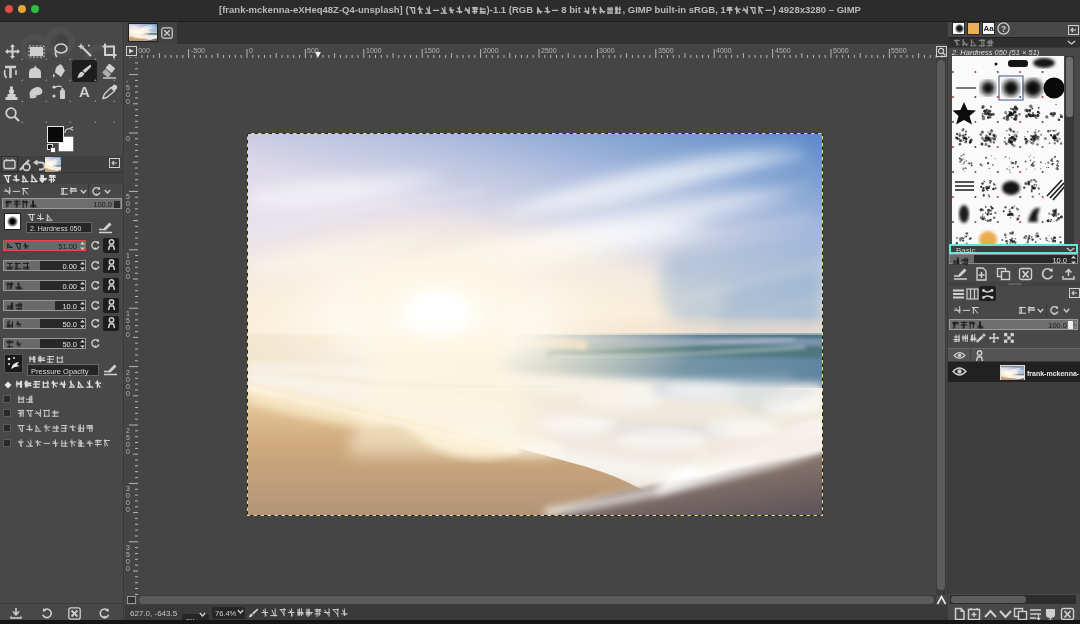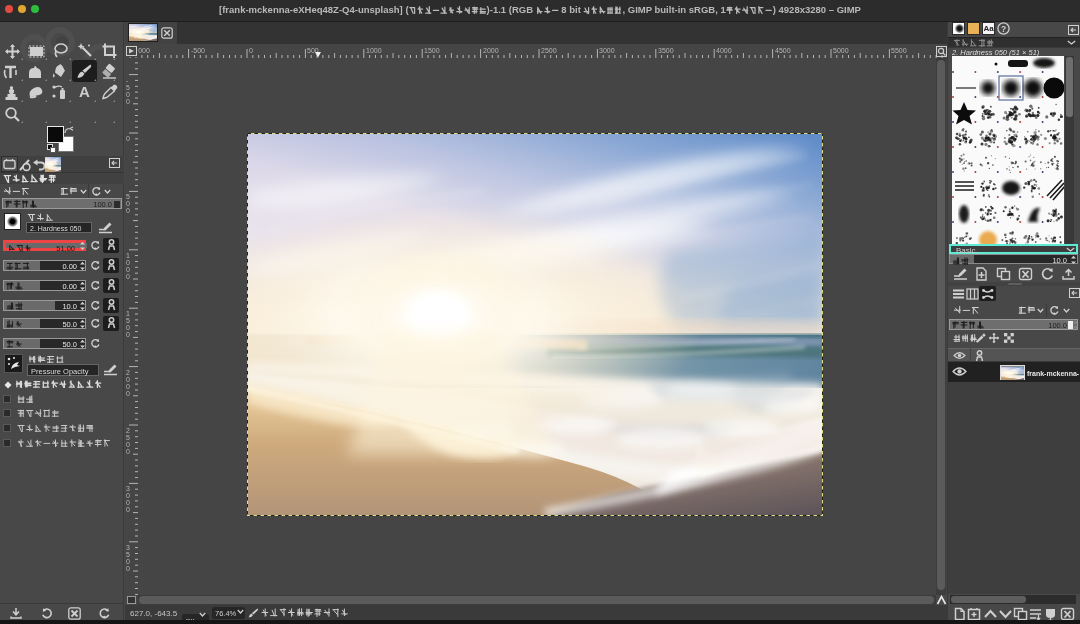--- a/index.html
+++ b/index.html
@@ -181,21 +181,21 @@
     <div style="position:absolute;left:2px;top:2px;width:11px;height:11px;border-radius:50%;background:radial-gradient(circle,#000 0 28%,rgba(0,0,0,0.55) 50%,rgba(0,0,0,0) 75%)"></div>
   </div>
 <svg style="position:absolute;left:27px;top:213px" width="27" height="8" viewBox="0 0 27 8">
     <path d="M1.1 1.5 H7.7 M5.6 1.5 V7.9 M2.4 2.1 L4.9 7.6 M10.3 5.5 H16.4 M13.5 1.0 V6.9 M11.5 2.1 L15.0 6.3 M19.4 7.2 H25.3 M20.3 1.6 V7.6 M20.6 2.1 L23.5 6.3" stroke="#d2d2d2" stroke-width="1.0" fill="none" stroke-linecap="round"></path>
   </svg>
 <div class="abs" style="left:26px;top:222px;width:66px;height:11px;background:#252525;border:1px solid #666;color:#dcdcdc;font-size:7px;padding:1.5px 0 0 3px">2. Hardness 050</div>
 <svg class="abs" style="left:98px;top:222px" width="15" height="12">
     <path d="M1 10.5 H14 M1 7.5 H8" stroke="#cfcfcf" stroke-width="1.4"></path>
     <path d="M6 6 L11.5 0.5 L13.5 2.5 L8 8 L5.5 8.5 Z" fill="#cfcfcf"></path>
   </svg>
-<div class="abs" style="left:3px;top:240px;width:83px;height:11px;background:#282828;border:3px solid #ef4444">
+<div class="abs" style="left:3px;top:240px;width:83px;height:11px;background:#282828;border:1px solid #ef4444">
     <div style="position:absolute;left:0;top:0;bottom:0;width:81px;background:#6a6a6a"></div>
     <svg style="position:absolute;left:2px;top:1px" width="25" height="8" viewBox="0 0 25 8">
       <path d="M1.5 5.2 H6.3 M1.8 1.5 V6.2 M2.2 2.0 L5.7 5.8 M9.0 1.4 H14.1 M14.1 1.4 V7.4 M10.4 2.0 L12.5 6.9 M17.6 4.0 H22.5 M19.4 1.3 V6.6 M18.6 2.0 L21.5 6.3" stroke="#1d1d1d" stroke-width="1.0" fill="none" stroke-linecap="round"></path>
     </svg>
     <span style="position:absolute;right:8px;top:0.5px;font-size:7.5px;color:#1d1d1d">51.00</span>
   </div>
 <svg class="abs" style="left:79px;top:241px" width="7" height="10">
     <path d="M1 3.4 L3.5 0.8 L6 3.4 Z M1 6.4 L3.5 9 L6 6.4 Z" fill="#cfcfcf"></path>
   </svg>
 <svg class="abs" style="left:90px;top:240px" width="11" height="11" viewBox="0 0 12 12">

